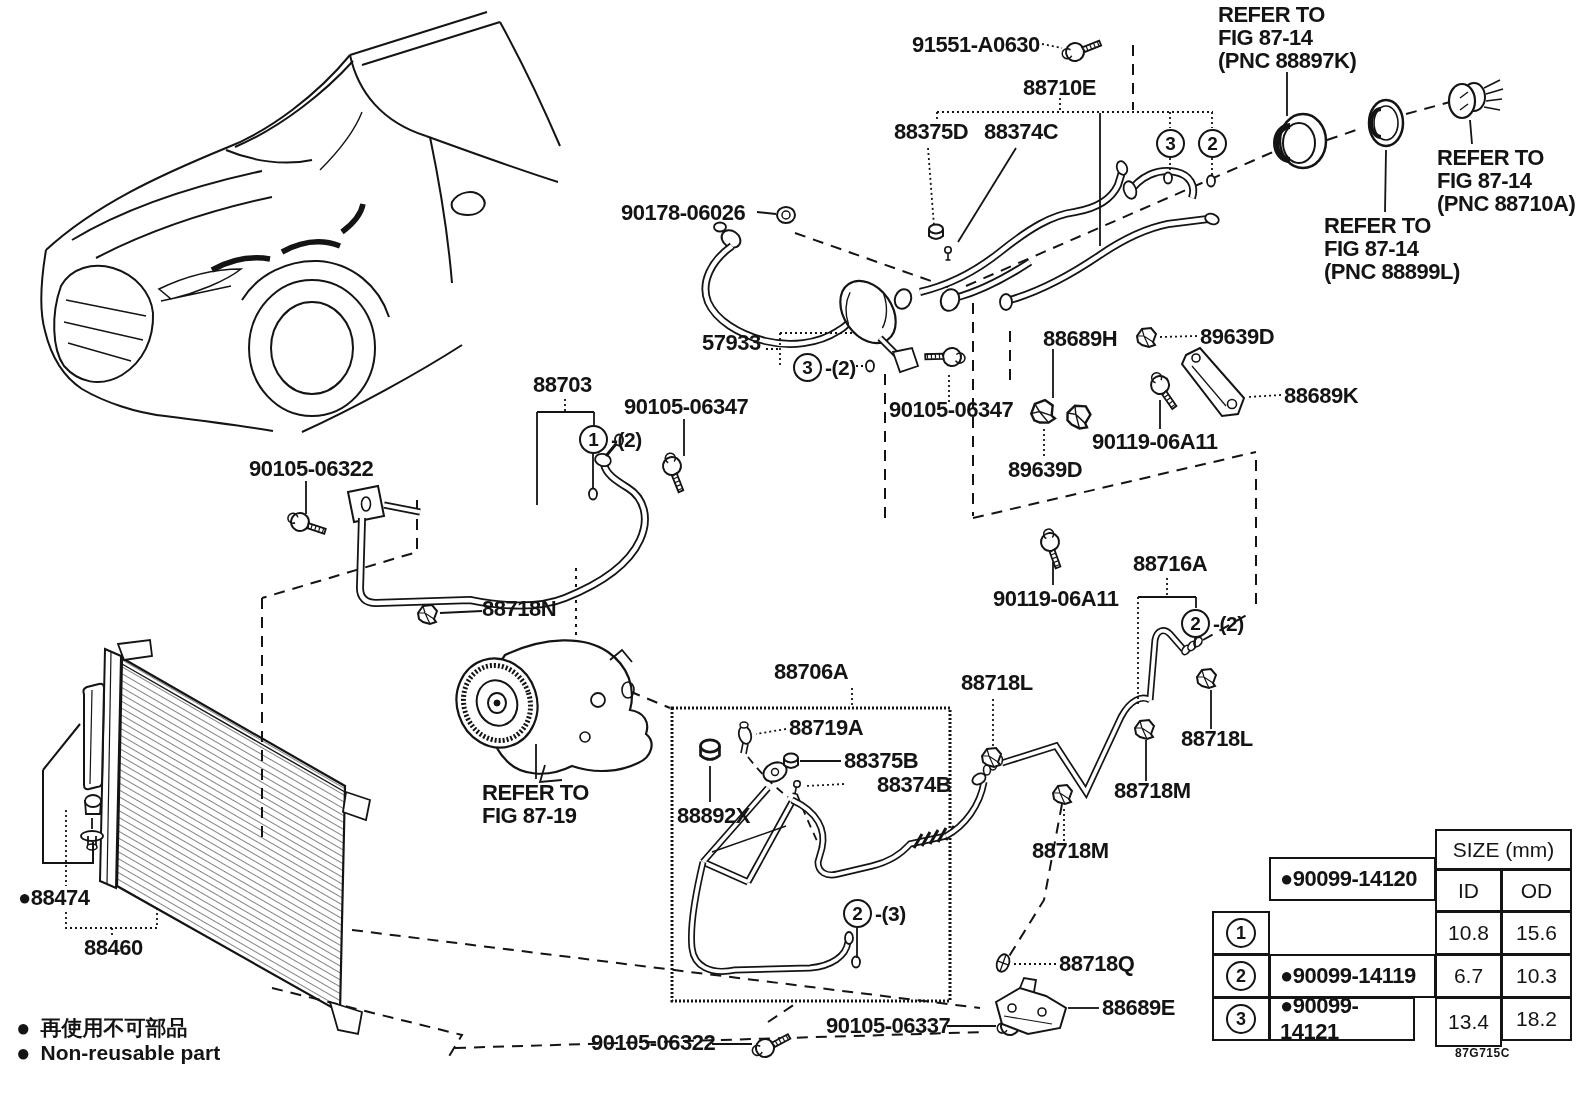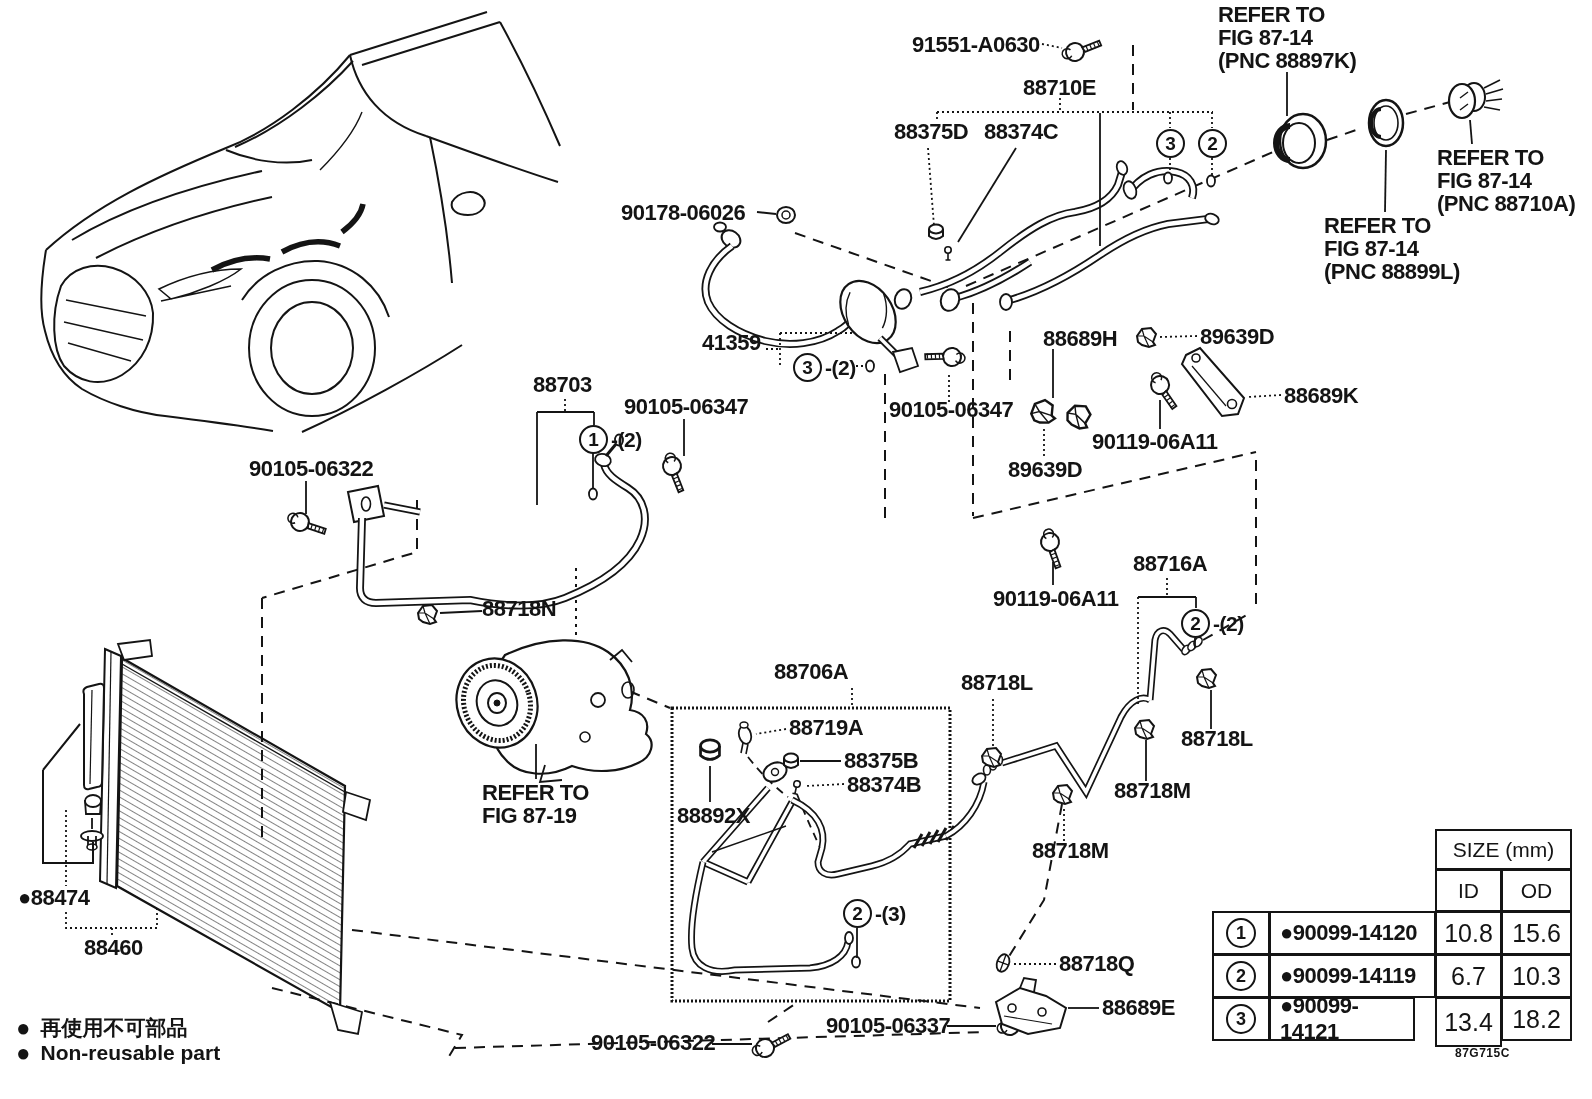--- a/index.html
+++ b/index.html
@@ -15,21 +15,21 @@
   .cqty{font-weight:bold;font-size:21px;margin-left:3px;letter-spacing:-0.5px;}
   .legend-row{position:absolute;display:flex;align-items:center;gap:10px;
               font-weight:bold;font-size:21px;z-index:3;}
   .legend-row .dot{font-size:24px;line-height:20px;}
   .code{position:absolute;font-weight:bold;font-size:12px;letter-spacing:0.5px;z-index:3;}
   
   .tcell{position:absolute;border:2.5px solid #141414;box-sizing:border-box;
          display:flex;align-items:center;justify-content:center;background:#fff;z-index:3;}
   .tcell.hdr{font-size:21px;font-weight:normal;}
   .tcell.part{justify-content:flex-start;padding-left:9px;font-weight:bold;font-size:22px;letter-spacing:-0.5px;}
-  .tcell.val{font-size:25px;font-weight:normal;letter-spacing:0;}
+  .tcell.val{font-size:21px;font-weight:normal;letter-spacing:0;}
   .tbl-cnum{width:30px;height:30px;border:2.2px solid #141414;border-radius:50%;
             display:flex;align-items:center;justify-content:center;font-weight:bold;font-size:18px;box-sizing:border-box;}
 </style>
 </head>
 <body>
 
 <div class="stage">
 
 <svg width="1592" height="1099" viewBox="0 0 1592 1099">
   <defs>
@@ -341,37 +341,37 @@
 <div class="lbl" style="left:1023px;top:76px">88710E</div>
 <div class="lbl" style="left:894px;top:120px">88375D</div>
 <div class="lbl" style="left:984px;top:120px">88374C</div>
 <div class="lbl" style="left:1437px;top:146px">REFER TO
 FIG 87-14
 (PNC 88710A)</div>
 <div class="lbl" style="left:1324px;top:214px">REFER TO
 FIG 87-14
 (PNC 88899L)</div>
 <div class="lbl" style="left:621px;top:201px">90178-06026</div>
-<div class="lbl" style="left:702px;top:331px">41359</div>
+<div class="lbl" style="left:702px;top:331px">57933</div>
 <div class="lbl" style="left:533px;top:373px">88703</div>
 <div class="lbl" style="left:624px;top:395px">90105-06347</div>
 <div class="lbl" style="left:889px;top:398px">90105-06347</div>
 <div class="lbl" style="left:249px;top:457px">90105-06322</div>
 <div class="lbl" style="left:1200px;top:325px">89639D</div>
 <div class="lbl" style="left:1043px;top:327px">88689H</div>
 <div class="lbl" style="left:1284px;top:384px">88689K</div>
 <div class="lbl" style="left:1092px;top:430px">90119-06A11</div>
 <div class="lbl" style="left:1008px;top:458px">89639D</div>
 <div class="lbl" style="left:993px;top:587px">90119-06A11</div>
 <div class="lbl" style="left:1133px;top:552px">88716A</div>
 <div class="lbl" style="left:482px;top:597px">88718N</div>
 <div class="lbl" style="left:774px;top:660px">88706A</div>
 <div class="lbl" style="left:789px;top:716px">88719A</div>
 <div class="lbl" style="left:844px;top:749px">88375B</div>
-<div class="lbl" style="left:847px;top:773px">88374B</div>
+<div class="lbl" style="left:877px;top:773px">88374B</div>
 <div class="lbl" style="left:677px;top:804px">88892X</div>
 <div class="lbl" style="left:961px;top:671px">88718L</div>
 <div class="lbl" style="left:1181px;top:727px">88718L</div>
 <div class="lbl" style="left:1114px;top:779px">88718M</div>
 <div class="lbl" style="left:1032px;top:839px">88718M</div>
 <div class="lbl" style="left:1059px;top:952px">88718Q</div>
 <div class="lbl" style="left:1102px;top:996px">88689E</div>
 <div class="lbl" style="left:826px;top:1014px">90105-06337</div>
 <div class="lbl" style="left:591px;top:1031px">90105-06322</div>
 <div class="lbl" style="left:18px;top:886px">●88474</div>
@@ -403,21 +403,21 @@
 </div>
 
 <div>
   <div class="tcell hdr" style="left:1435px;top:829px;width:137px;height:41px">SIZE (mm)</div>
   <div class="tcell hdr" style="left:1435px;top:869px;width:67px;height:43px">ID</div>
   <div class="tcell hdr" style="left:1501px;top:869px;width:71px;height:43px">OD</div>
 
   <div class="tcell" style="left:1212px;top:911px;width:58px;height:44px">
     <span class="tbl-cnum">1</span>
   </div>
-  <div class="tcell part" style="left:1269px;top:911px;width:167px;height:44px">●90099-14120</div>
+  <div class="tcell part" style="left:1269px;top:857px;width:167px;height:44px">●90099-14120</div>
   <div class="tcell val" style="left:1435px;top:911px;width:67px;height:44px">10.8</div>
   <div class="tcell val" style="left:1501px;top:911px;width:71px;height:44px">15.6</div>
 
   <div class="tcell" style="left:1212px;top:954px;width:58px;height:44px">
     <span class="tbl-cnum">2</span>
   </div>
   <div class="tcell part" style="left:1269px;top:954px;width:167px;height:44px">●90099-14119</div>
   <div class="tcell val" style="left:1435px;top:954px;width:67px;height:44px">6.7</div>
   <div class="tcell val" style="left:1501px;top:954px;width:71px;height:44px">10.3</div>
 

